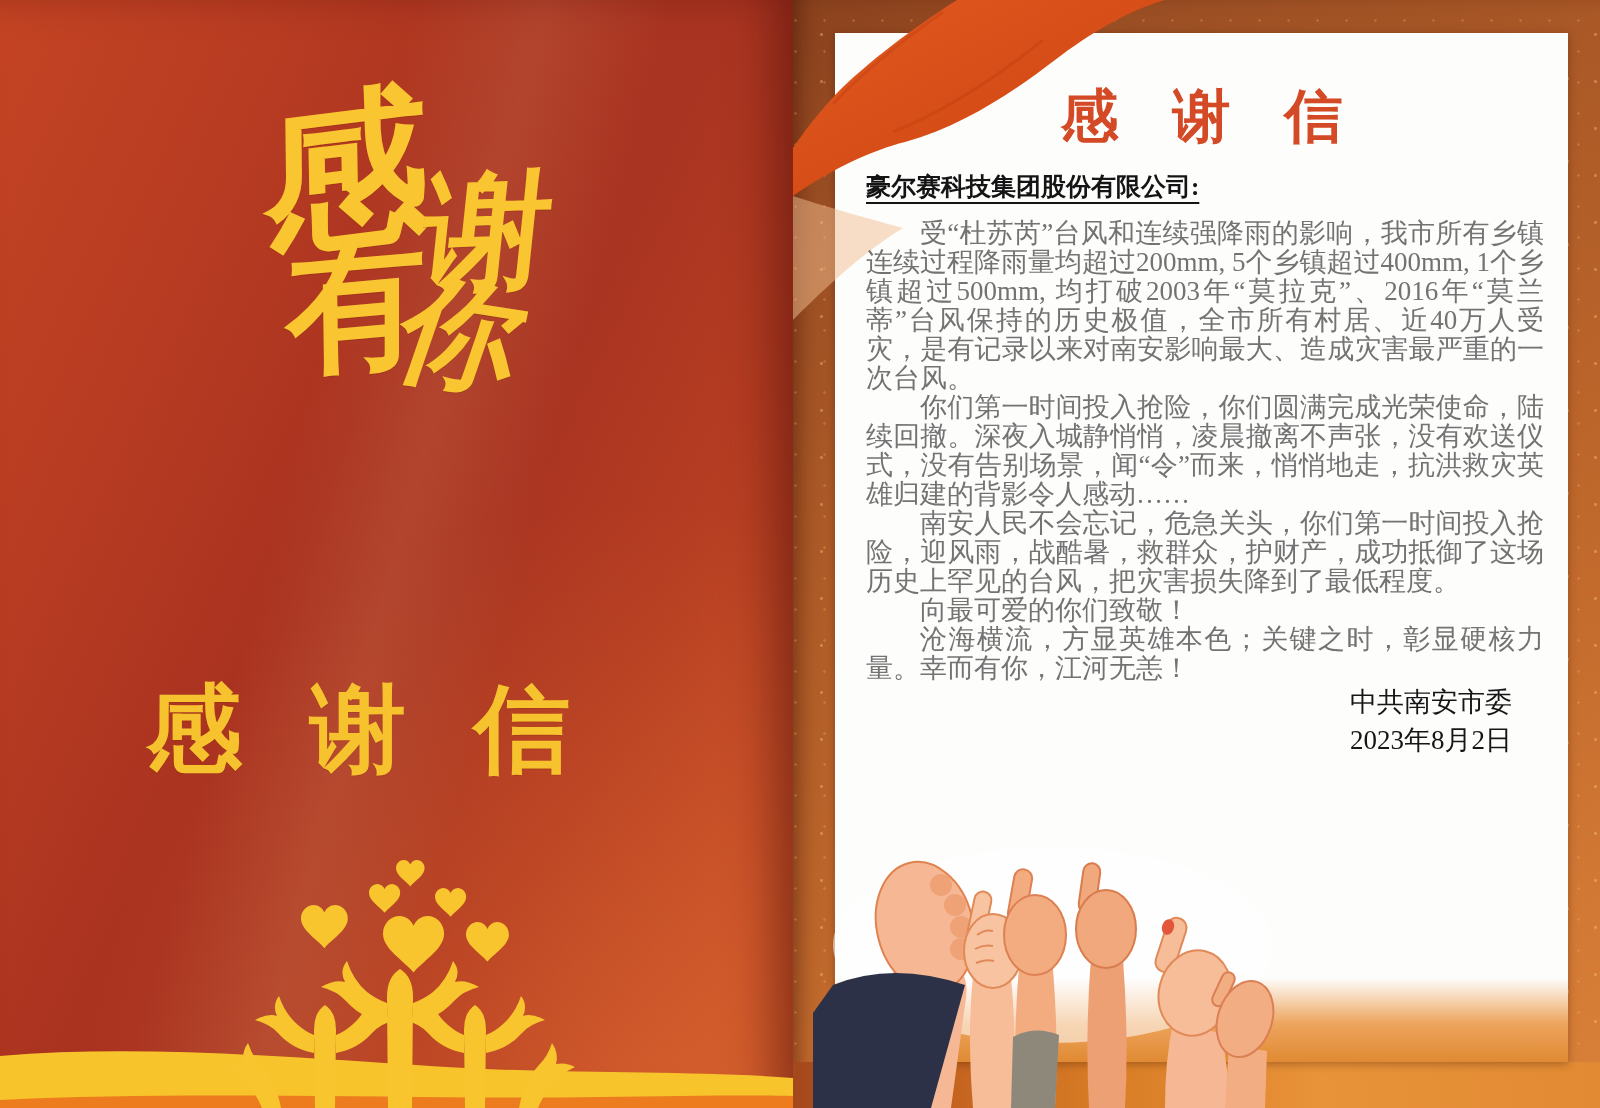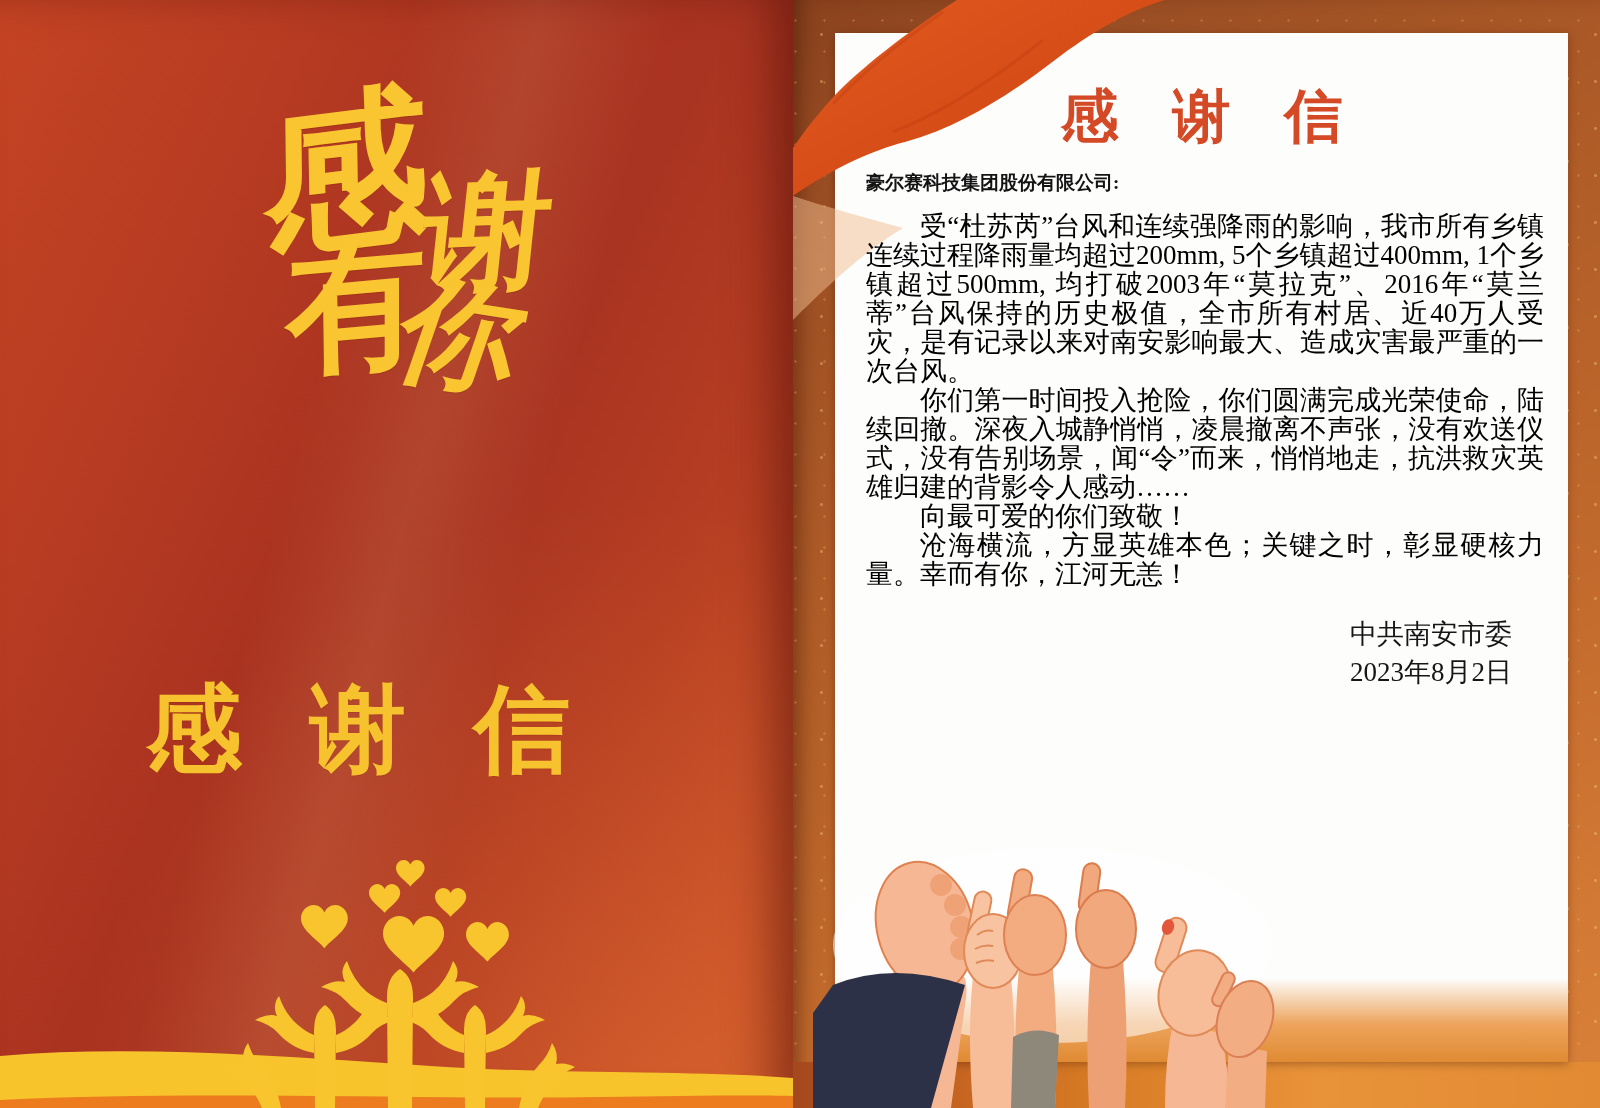--- a/index.html
+++ b/index.html
@@ -50,26 +50,26 @@
 
   .paper { position:absolute; left:42px; top:33px; width:733px; height:1029px;
     background:#fdfdfc; box-shadow:0 2px 8px rgba(60,20,5,.35); }
   .floor { position:absolute; left:0; bottom:0; width:100%; height:84px;
     background:linear-gradient(to top,#e08a33 0%,#eda45c 45%, rgba(250,228,196,0) 100%); }
 
   .letter-title { position:relative; z-index:1; margin-top:54px;
     display:flex; justify-content:center; gap:54px;
     font-size:58px; font-weight:bold; color:#d44a26; line-height:1.05; }
   .salutation { position:relative; z-index:1; display:inline-block; margin:22px 0 0 31px;
-    font-size:19px; font-weight:bold; color:#141414;
-    text-underline-offset:7px; text-decoration-thickness:2px; }
+    font-size:25px; font-weight:bold; color:#141414;
+    text-decoration:underline; text-underline-offset:7px; text-decoration-thickness:2px; }
   .body { position:relative; z-index:1; margin:16px 24px 0 31px; }
-  .body p { font-size:27px; line-height:29px; color:#000000;
+  .body p { font-size:27px; line-height:29px; color:#737373;
     text-indent:2em; text-align:justify; text-justify:inter-ideograph; }
-  .signature { position:relative; z-index:1; margin-top:26px; padding-right:56px;
+  .signature { position:relative; z-index:1; margin-top:0; padding-right:56px;
     text-align:right; font-size:27px; line-height:38px; color:#161616; }
 
   .hands  { position:absolute; left:20px; top:845px; width:480px; height:263px; }
   .ribbon { position:absolute; left:0; top:0; width:420px; height:330px; }
 </style>
 </head>
 <body>
 
 <div class="scan">
 
@@ -134,20 +134,21 @@
         <span>感</span>
         <span>谢</span>
         <span>信</span>
       </div>
 
       <div class="salutation">豪尔赛科技集团股份有限公司:</div>
 
       <div class="body">
         <p>受“杜苏芮”台风和连续强降雨的影响，我市所有乡镇连续过程降雨量均超过200mm, 5个乡镇超过400mm, 1个乡镇超过500mm, 均打破2003年“莫拉克”、2016年“莫兰蒂”台风保持的历史极值，全市所有村居、近40万人受灾，是有记录以来对南安影响最大、造成灾害最严重的一次台风。</p>
         <p>你们第一时间投入抢险，你们圆满完成光荣使命，陆续回撤。深夜入城静悄悄，凌晨撤离不声张，没有欢送仪式，没有告别场景，闻“令”而来，悄悄地走，抗洪救灾英雄归建的背影令人感动……</p>
+        <p>南安人民不会忘记，危急关头，你们第一时间投入抢险，迎风雨，战酷暑，救群众，护财产，成功抵御了这场历史上罕见的台风，把灾害损失降到了最低程度。</p>
         <p>向最可爱的你们致敬！</p>
         <p>沧海横流，方显英雄本色；关键之时，彰显硬核力量。幸而有你，江河无恙！</p>
       </div>
 
       <div class="signature">
         <div>中共南安市委</div>
         <div>2023年8月2日</div>
       </div>
     </div>
 

